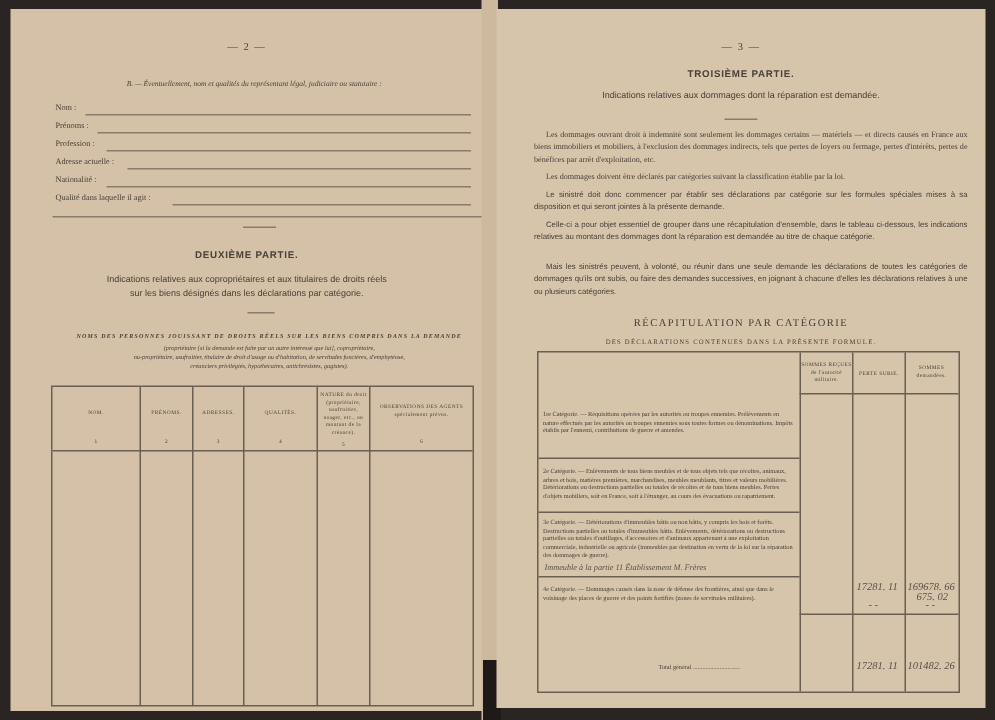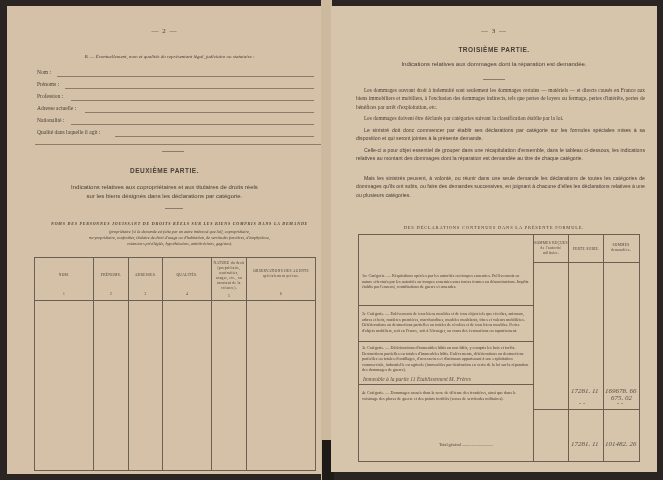--- a/index.html
+++ b/index.html
@@ -89,20 +89,21 @@
   <div class="c hd" style="left:0;right:0;top:40px;">TROISIÈME PARTIE.</div>
   <div class="c sub" style="left:0;right:0;top:54px;">Indications relatives aux dommages dont la réparation est demandée.</div>
   <div class="line" style="left:152px;width:22px;top:73px;"></div>
 
   <div class="para" style="left:25px;right:12px;top:80px;text-indent:8px;">Les dommages ouvrant droit à indemnité sont seulement les dommages certains — matériels — et directs causés en France aux biens immobiliers et mobiliers, à l'exclusion des dommages indirects, tels que pertes de loyers ou fermage, pertes d'intérêts, pertes de bénéfices par arrêt d'exploitation, etc.</div>
   <div class="para" style="left:25px;right:12px;top:108px;text-indent:8px;">Les dommages doivent être déclarés par catégories suivant la classification établie par la loi.</div>
   <div class="para sans" style="left:25px;right:12px;top:120px;text-indent:8px;font-size:5.2px;">Le sinistré doit donc commencer par établir ses déclarations par catégorie sur les formules spéciales mises à sa disposition et qui seront jointes à la présente demande.</div>
   <div class="para sans" style="left:25px;right:12px;top:140px;text-indent:8px;font-size:5.2px;">Celle-ci a pour objet essentiel de grouper dans une récapitulation d'ensemble, dans le tableau ci-dessous, les indications relatives au montant des dommages dont la réparation est demandée au titre de chaque catégorie.</div>
   <div class="para sans" style="left:25px;right:12px;top:168px;text-indent:8px;font-size:5.2px;">Mais les sinistrés peuvent, à volonté, ou réunir dans une seule demande les déclarations de toutes les catégories de dommages qu'ils ont subis, ou faire des demandes successives, en joignant à chacune d'elles les déclarations relatives à une ou plusieurs catégories.</div>
 
+  <div class="c" style="left:0;right:0;top:205px;font-size:7px;letter-spacing:1px;">RÉCAPITULATION PAR CATÉGORIE</div>
   <div class="c" style="left:0;right:0;top:219px;font-size:4.5px;letter-spacing:.8px;">DES DÉCLARATIONS CONTENUES DANS LA PRÉSENTE FORMULE.</div>
 
   <div class="tbl" style="left:27px;top:228px;width:280px;height:226px;">
     <div class="vl" style="left:174px;bottom:0;"></div>
     <div class="vl" style="left:209px;"></div>
     <div class="vl" style="left:244px;"></div>
     <div class="hl" style="left:174px;top:27px;"></div>
     <div class="hl" style="right:auto;width:174px;top:70px;"></div>
     <div class="hl" style="right:auto;width:174px;top:106px;"></div>
     <div class="hl" style="right:auto;width:174px;top:149px;"></div>

